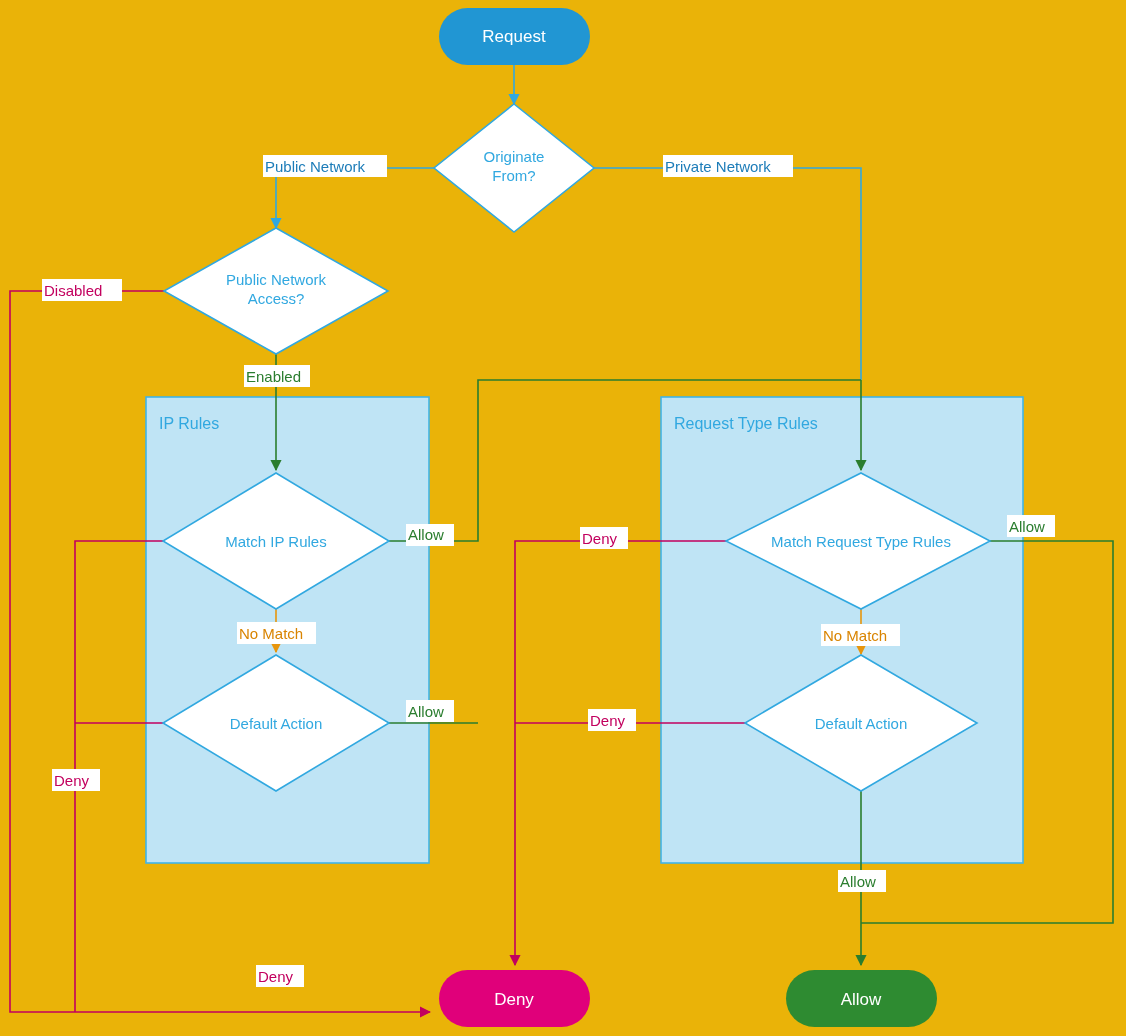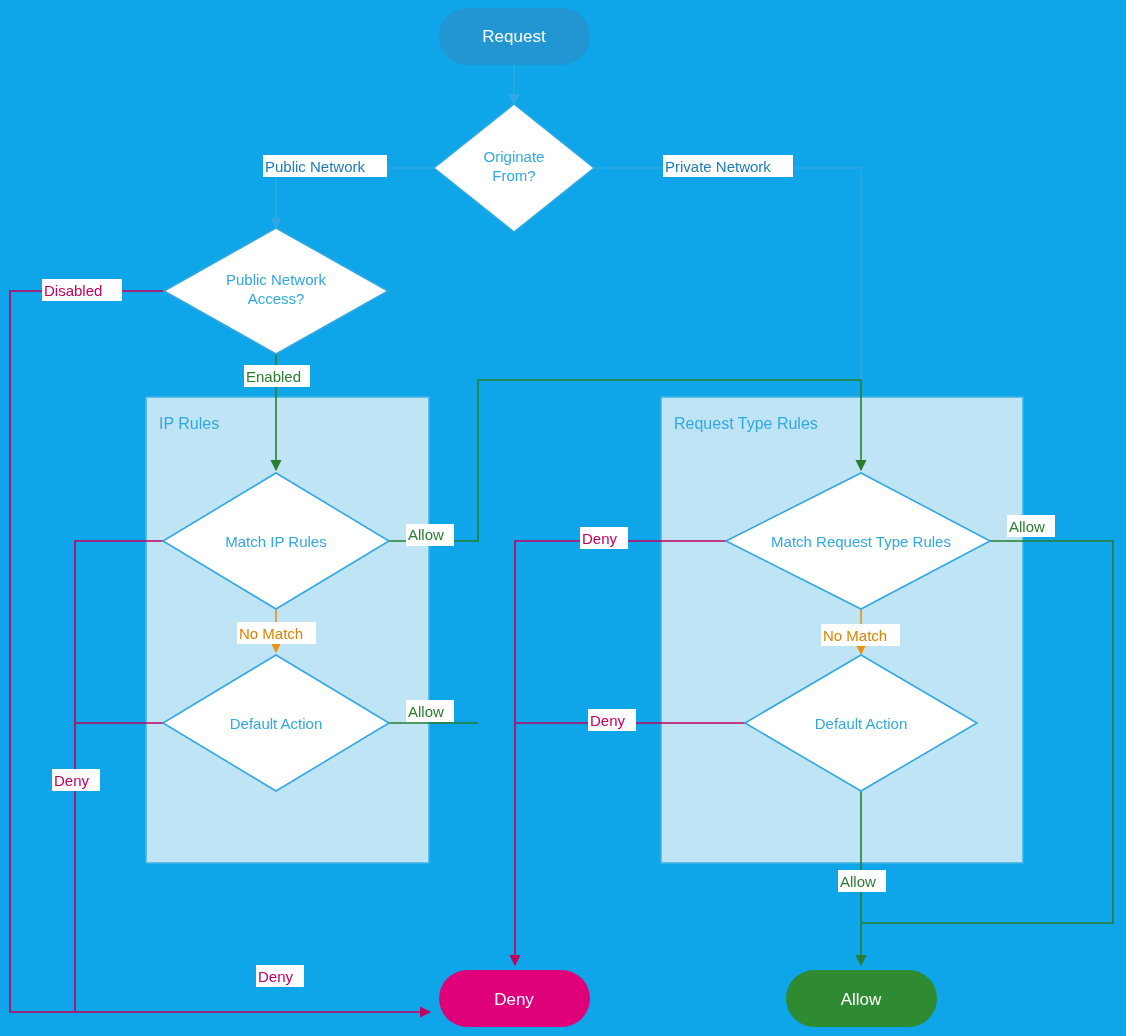--- a/index.html
+++ b/index.html
@@ -7,21 +7,21 @@
     padding: 0;
     background: #ffffff;
   }
   body {
     font-family: "Liberation Sans", sans-serif;
   }
   #canvas {
     position: relative;
     width: 1126px;
     height: 1036px;
-    background: #0ea5e9;
+    background: #eab308;
     overflow: hidden;
   }
   svg.flow {
     position: absolute;
     left: 0;
     top: 0;
     width: 1126px;
     height: 1036px;
   }
   .term-text {

